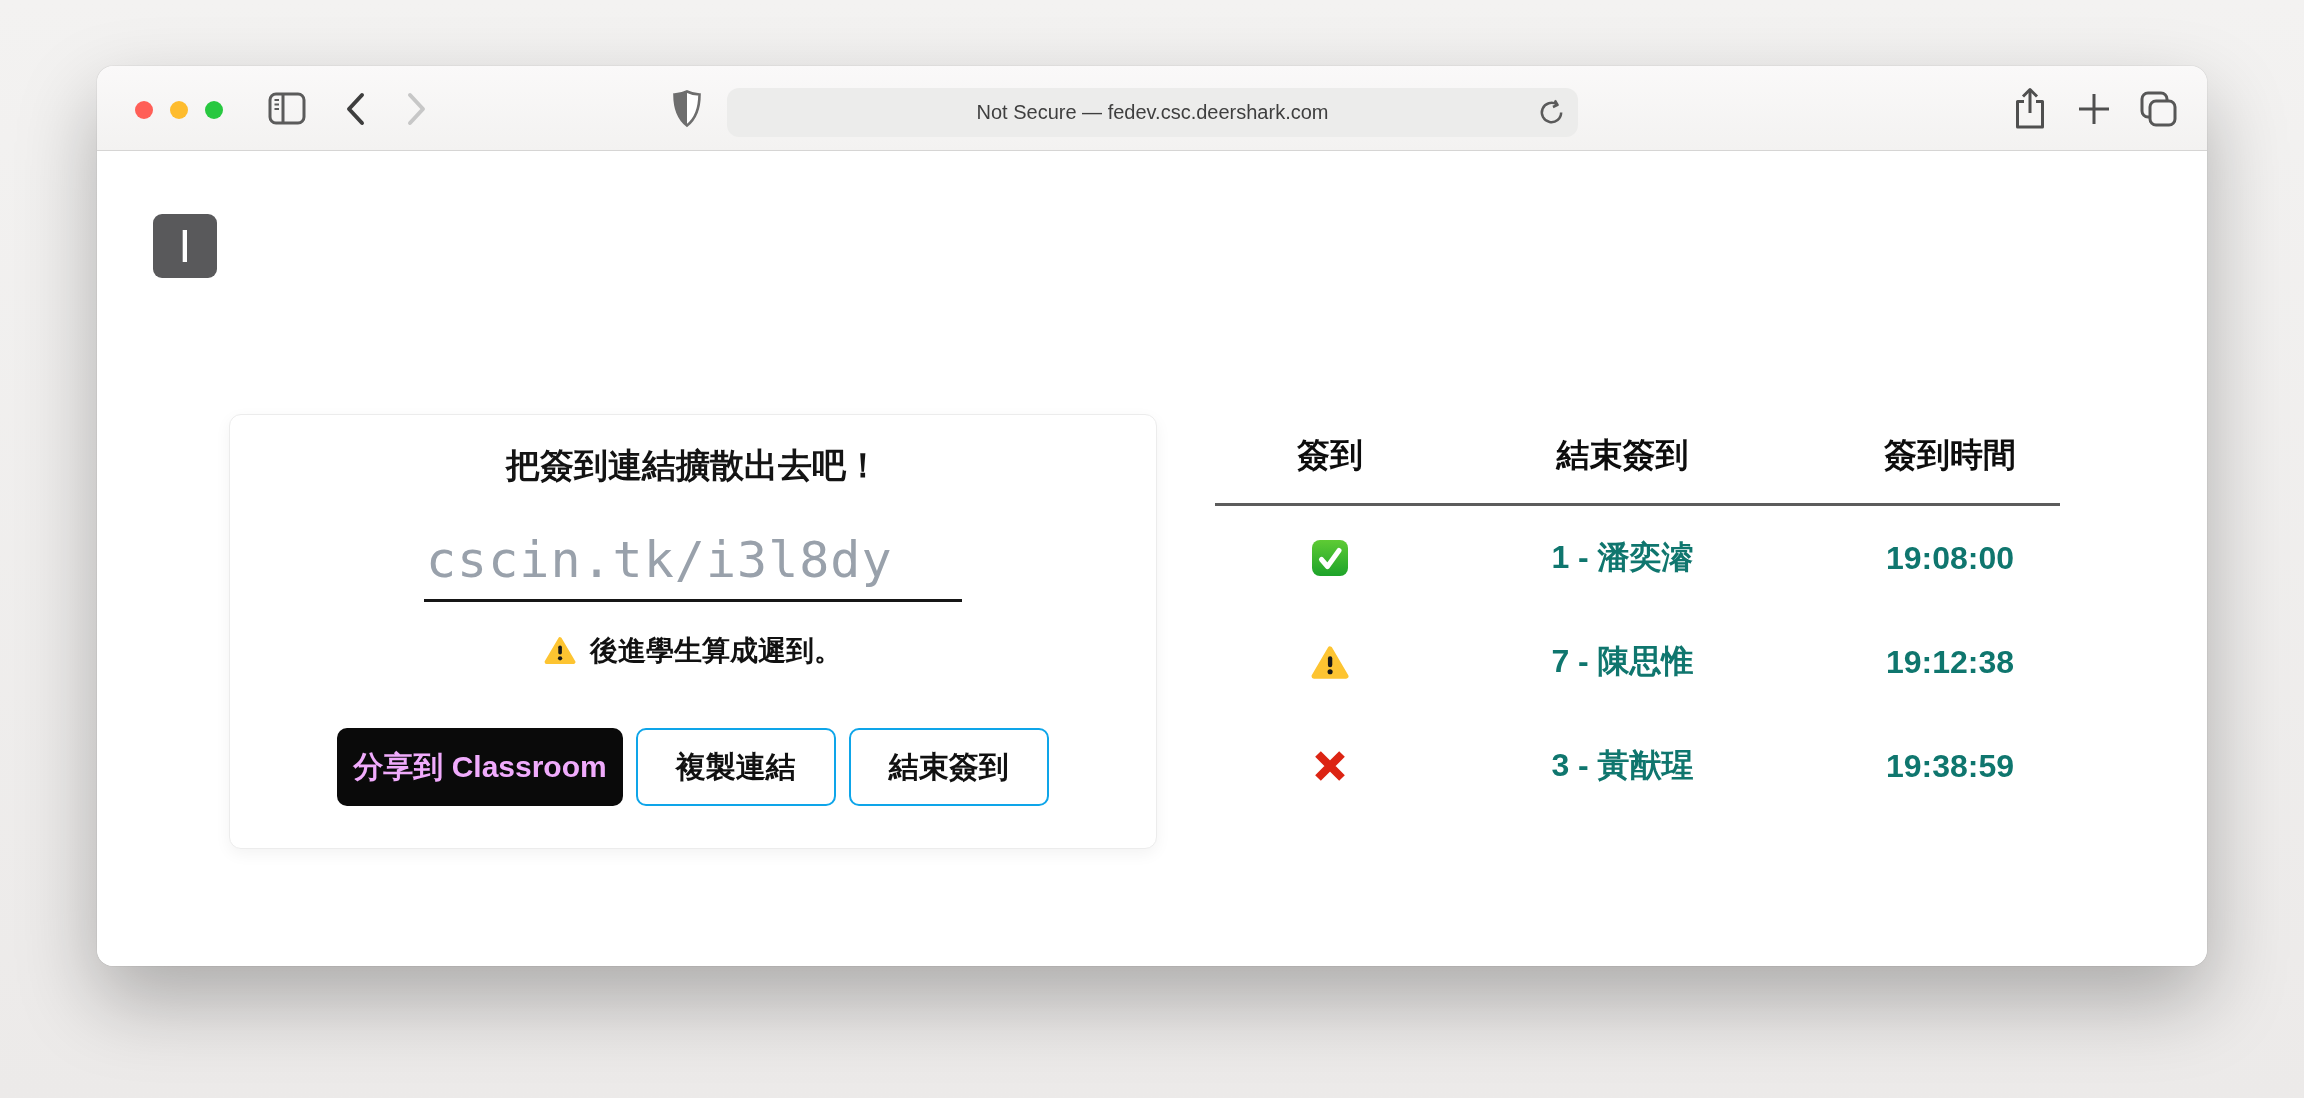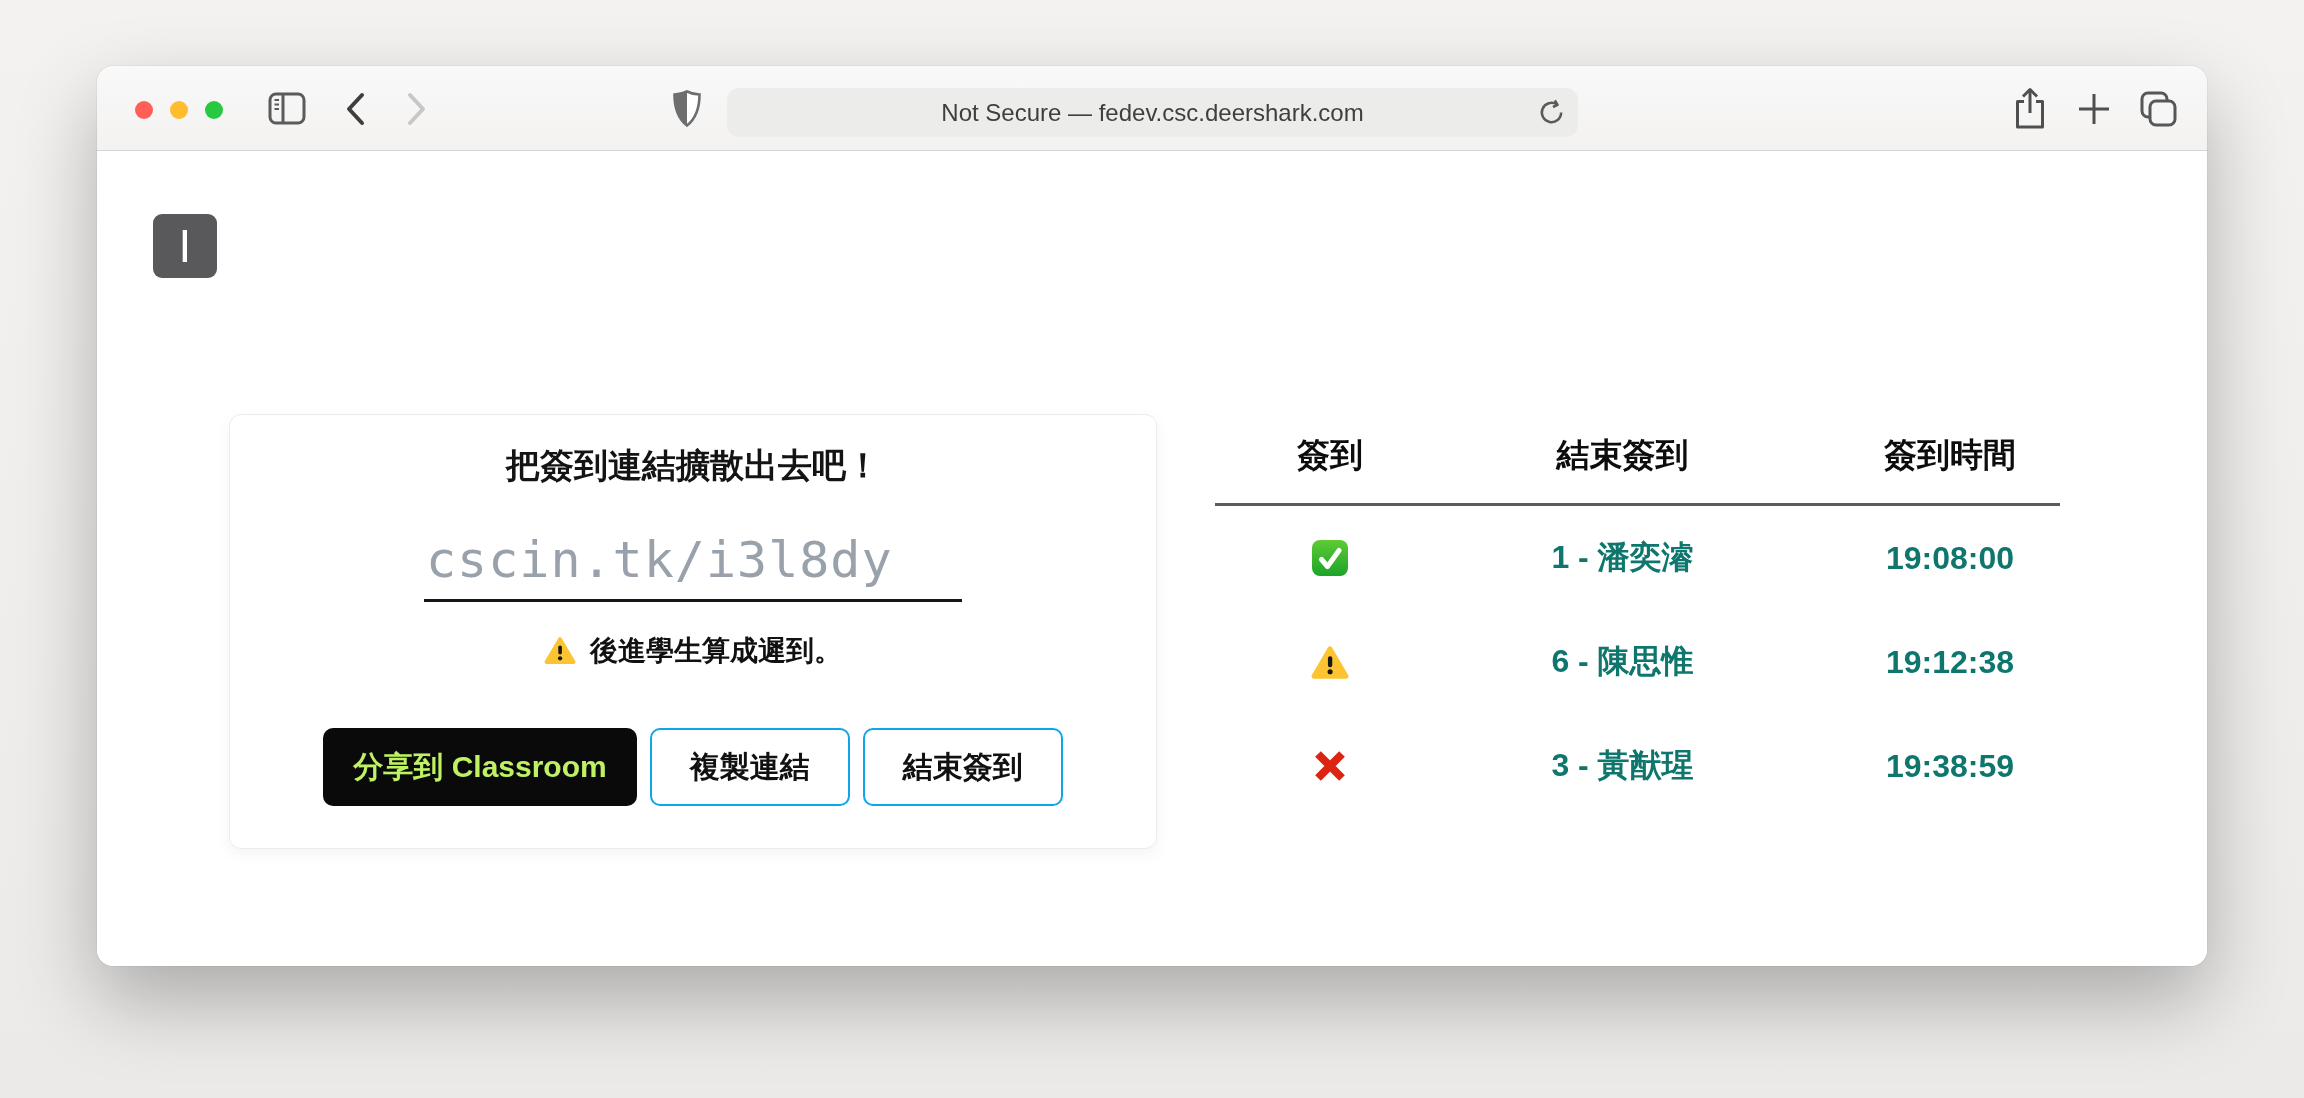--- a/index.html
+++ b/index.html
@@ -22,21 +22,21 @@
     background: linear-gradient(#faf9f9, #f3f2f1);
     border-bottom: 1px solid #d6d5d4;
   }
   .traffic { position: absolute; left: 38px; top: 35px; display: flex; gap: 17px; }
   .dot { width: 18px; height: 18px; border-radius: 50%; }
   .tb-icon { position: absolute; top: 0; height: 85px; display: flex; align-items: center; justify-content: center; }
   .addressbar {
     position: absolute; left: 630px; top: 22px; width: 851px; height: 49px;
     background: #ececeb; border-radius: 12px;
     display: flex; align-items: center; justify-content: center;
-    font-size: 24px; color: #3f3f3f;
+    font-size: 20px; color: #3f3f3f;
   }
   .reload { position: absolute; right: 13px; top: 11px; }
 
   .content { position: absolute; top: 86px; left: 0; right: 0; bottom: 0; background: #fff; }
 
   .favicon-tile {
     position: absolute; left: 56px; top: 62px; width: 64px; height: 64px;
     background: #59595b; border-radius: 9px; color: #ffffff;
     display: flex; align-items: center; justify-content: center;
     font-size: 46px; font-weight: 500;
@@ -60,21 +60,21 @@
   .warning-line {
     margin-top: 30px; display: flex; align-items: center; justify-content: center; gap: 14px;
     font-size: 28px; font-weight: 600; color: #111;
   }
   .btn-row { margin-top: 58px; display: flex; justify-content: center; gap: 13px; }
   .btn {
     height: 78px; border-radius: 10px; font-size: 30px; font-weight: 600;
     display: flex; align-items: center; justify-content: center;
     font-family: "Liberation Sans", sans-serif; cursor: pointer;
   }
-  .btn-primary { background: #0a0a0a; color: #bef264; padding: 0 30px; border: none; }
+  .btn-primary { background: #0a0a0a; color: #f0abfc; padding: 0 16px; border: none; }
   .btn-outline { background: #fff; color: #111; width: 200px; border: 2px solid #0ea5e9; }
 
   .att-table { position: absolute; left: 1118px; top: 275px; width: 845px; }
   .att-header, .att-row {
     display: grid; grid-template-columns: 230px 315px 300px;
     align-items: center; text-align: center; gap: 20px;
   }
   .att-header { height: 56px; font-size: 33px; font-weight: 700; color: #0d0d0d; }
   .att-rule { margin-top: 20px; border-top: 3px solid #5c5c5c; }
   .att-row { height: 104px; font-size: 32px; font-weight: 700; color: #0f766e; }
@@ -218,21 +218,21 @@
       </div>
 
       <div class="att-row">
         <div class="status-cell">
           <svg width="38" height="36" viewBox="0 0 40 38">
             <path d="M20 4 L37 33 L3 33 Z" fill="#fdc431" stroke="#fdc431" stroke-width="5" stroke-linejoin="round"></path>
             <rect x="17.8" y="12" width="4.6" height="11.5" rx="2.3" fill="#181818"></rect>
             <circle cx="20.1" cy="28.3" r="2.7" fill="#181818"></circle>
           </svg>
         </div>
-        <div>6 - 陳思惟</div>
+        <div>7 - 陳思惟</div>
         <div>19:12:38</div>
       </div>
 
       <div class="att-row">
         <div class="status-cell">
           <svg width="40" height="40" viewBox="0 0 40 40">
             <path d="M8 8 L32 32 M32 8 L8 32" stroke="#dc2413" stroke-width="8" stroke-linecap="butt"></path>
           </svg>
         </div>
         <div>3 - 黃猷瑆</div>

